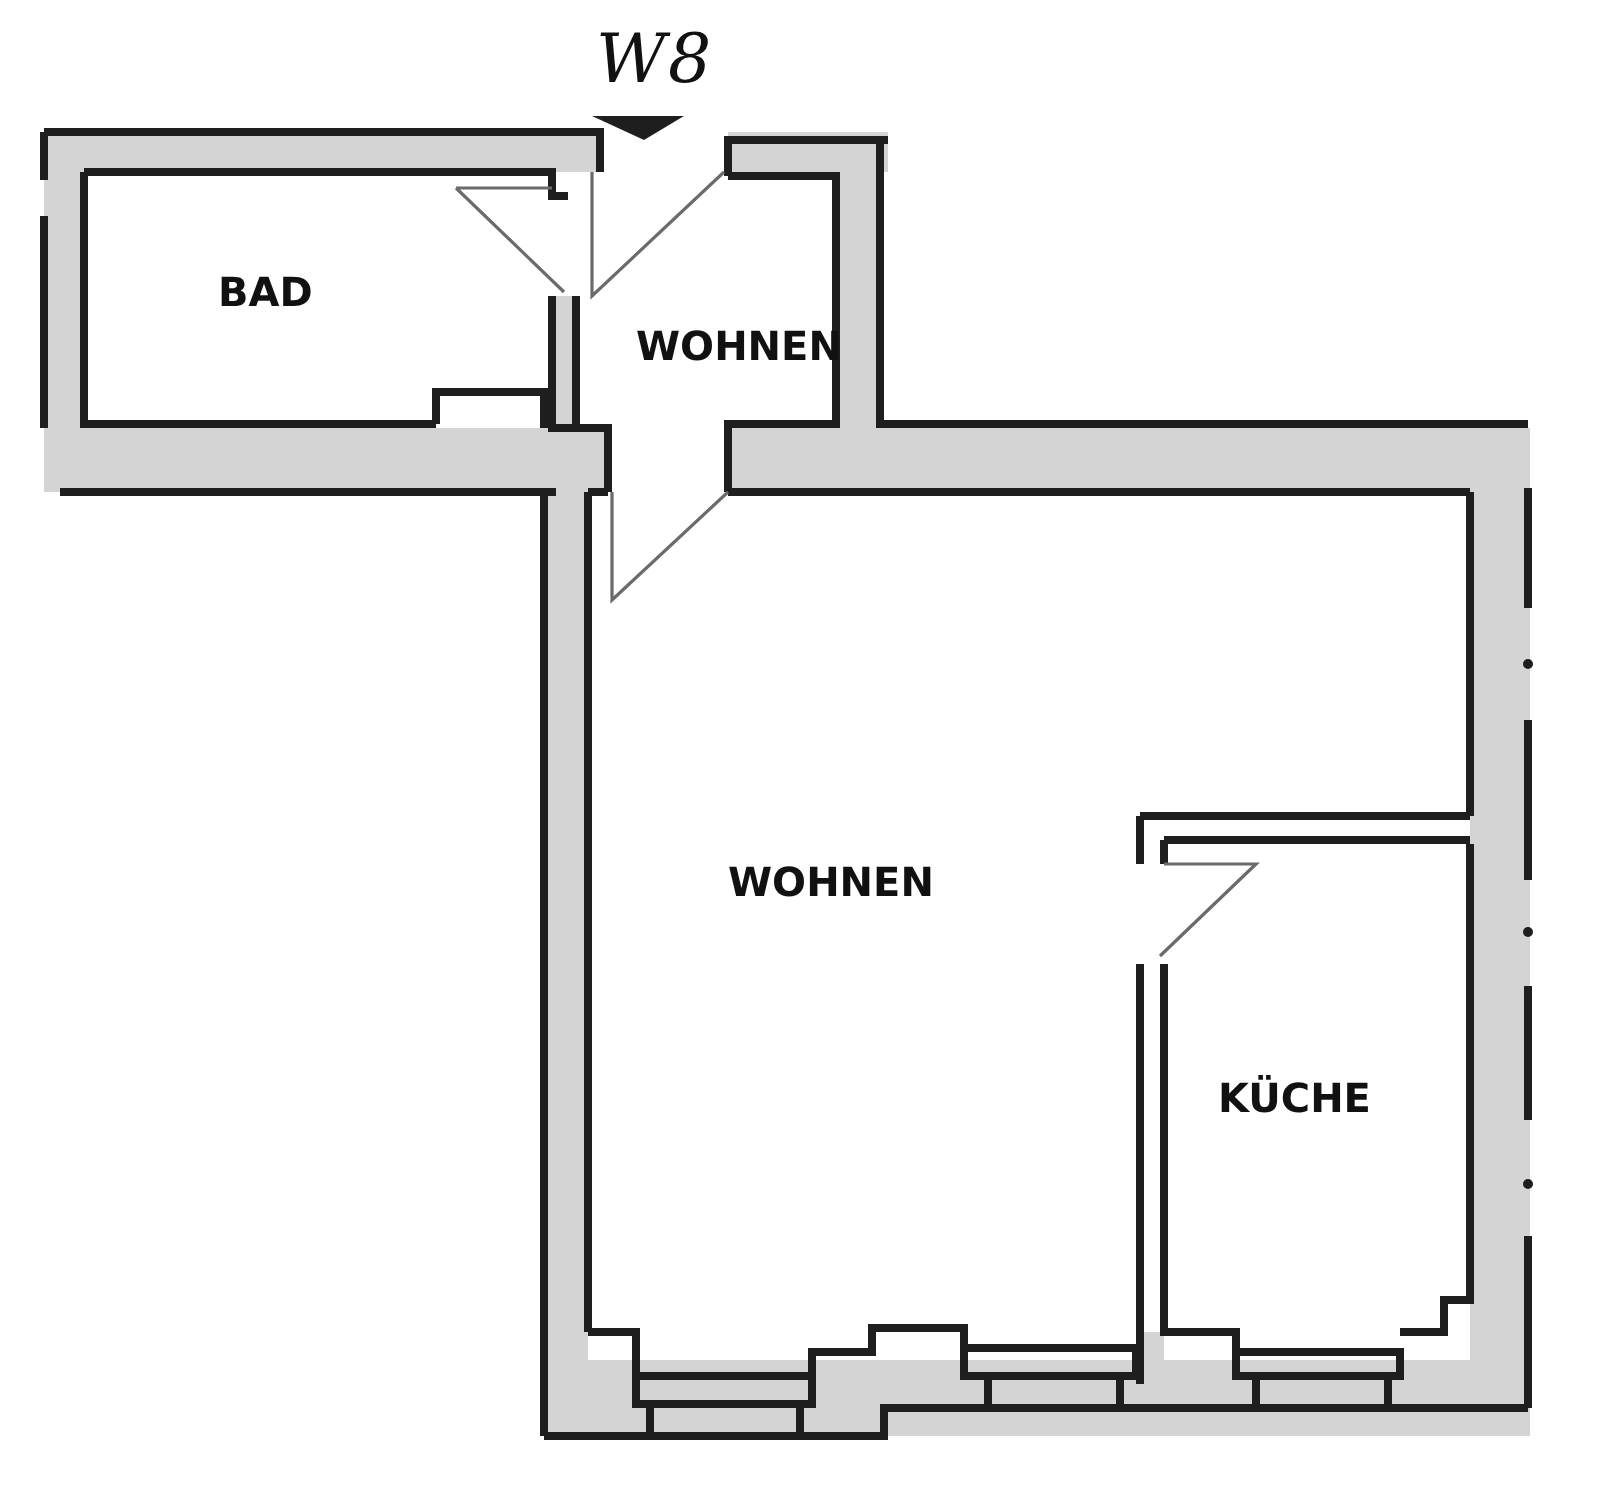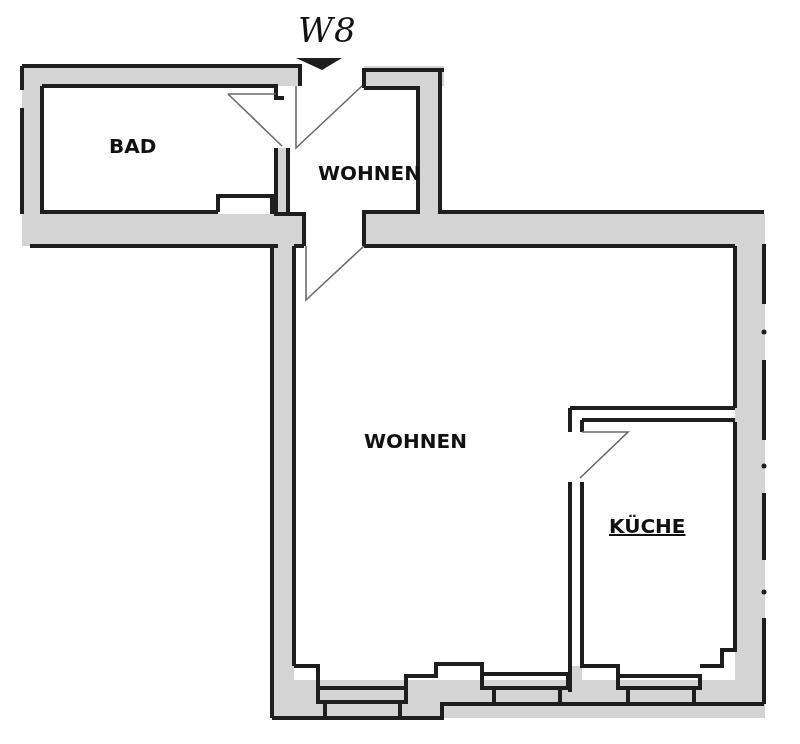--- a/index.html
+++ b/index.html
@@ -128,14 +128,14 @@
     </g>
 
     <path d="M296,58 L342,58 L322,70 Z" fill="#1e1e1e"></path>
   </svg>
 
   <div class="entrance-label" style="left:298px; top:10px;">W8</div>
 
   <div class="room-label" style="left:109px; top:134px;text-align:center;">BAD</div>
   <div class="room-label" style="left:318px; top:161px;">WOHNEN</div>
   <div class="room-label" style="left:364px; top:429px;">WOHNEN</div>
-  <div class="room-label" style="left:609px; top:514px;text-decoration:underline;">KÜCHE</div>
+  <div class="room-label" style="left:609px; top:537px;">KÜCHE</div>
 </div>
 
 </body></html>

